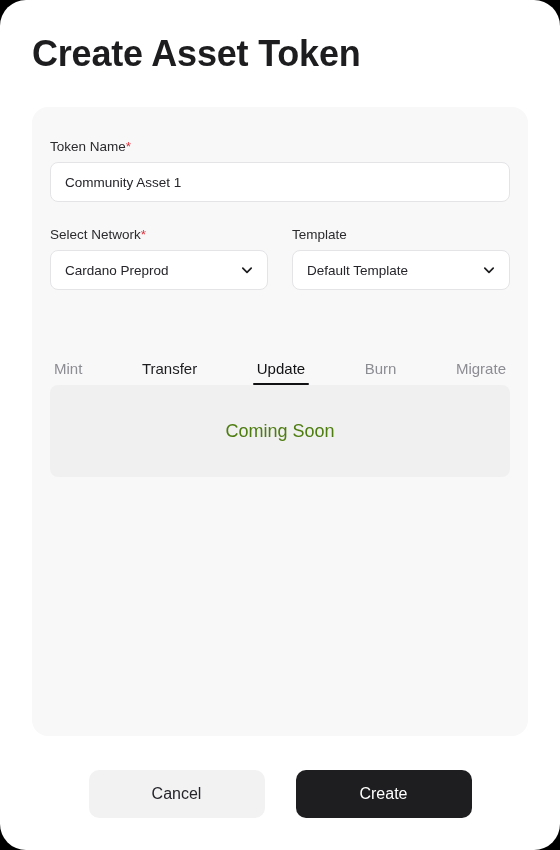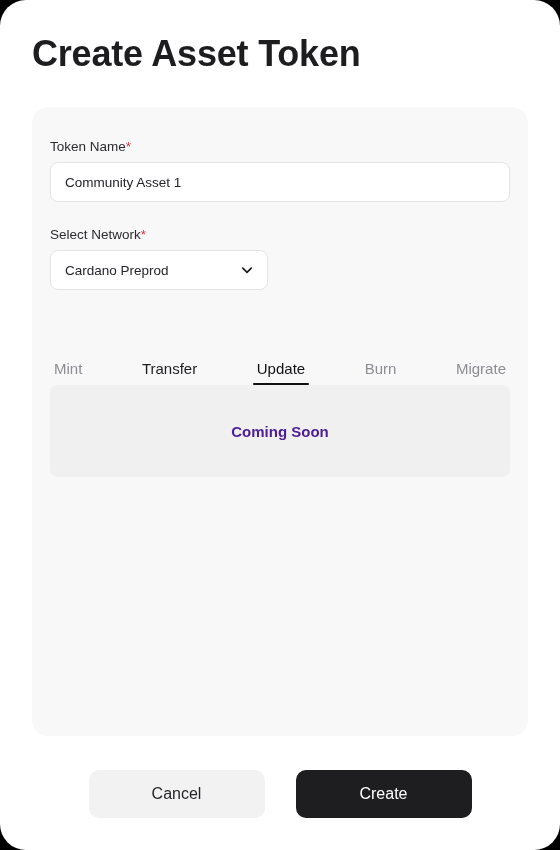--- a/index.html
+++ b/index.html
@@ -161,23 +161,23 @@
     top: 278px;
     width: 460px;
     height: 92px;
     background: #f0f0f1;
     border-radius: 8px;
     display: flex;
     align-items: center;
     justify-content: center;
   }
   #coming-soon-text {
-    font-size: 15px;
-    font-weight: bold;
-    color: #4c1d95;
+    font-size: 18px;
+    font-weight: normal;
+    color: #4d7c0f;
   }
 
   #footer-actions {
     position: absolute;
     left: 0;
     top: 770px;
     width: 560px;
     height: 48px;
     display: flex;
     justify-content: center;
@@ -229,20 +229,33 @@
         <div class="select-box">
           <span class="select-value">Cardano Preprod</span>
           <span class="chev">
             <svg width="16" height="16" viewBox="0 0 16 16" fill="none">
               <path d="M3.8 6.2 L8 10.4 L12.2 6.2" stroke="#1d1d20" stroke-width="1.7" stroke-linecap="round" stroke-linejoin="round"></path>
             </svg>
           </span>
         </div>
       </div>
 
+      <div class="col">
+        <label class="field-label">
+          <span>Template</span>
+        </label>
+        <div class="select-box">
+          <span class="select-value">Default Template</span>
+          <span class="chev">
+            <svg width="16" height="16" viewBox="0 0 16 16" fill="none">
+              <path d="M3.8 6.2 L8 10.4 L12.2 6.2" stroke="#1d1d20" stroke-width="1.7" stroke-linecap="round" stroke-linejoin="round"></path>
+            </svg>
+          </span>
+        </div>
+      </div>
 
     </div>
 
 
     <div id="tabs">
       <button class="tab">Mint</button>
       <button class="tab hovered">Transfer</button>
       <button class="tab active">Update</button>
       <button class="tab">Burn</button>
       <button class="tab">Migrate</button>

